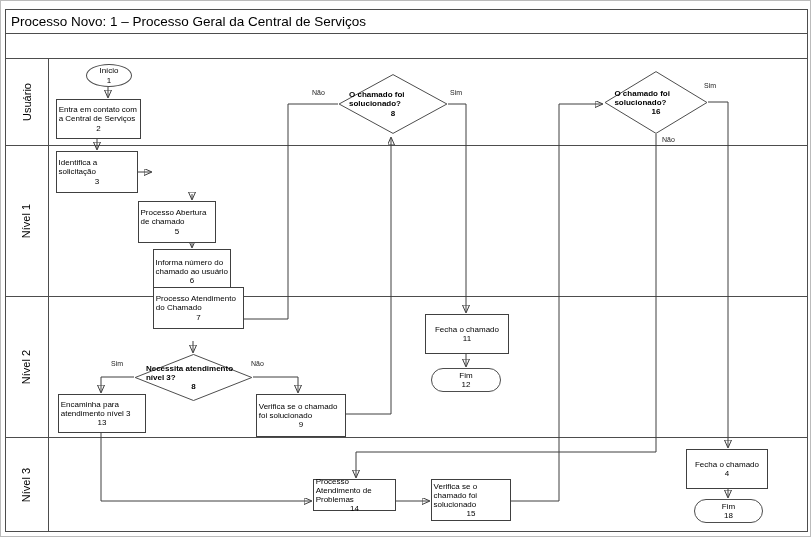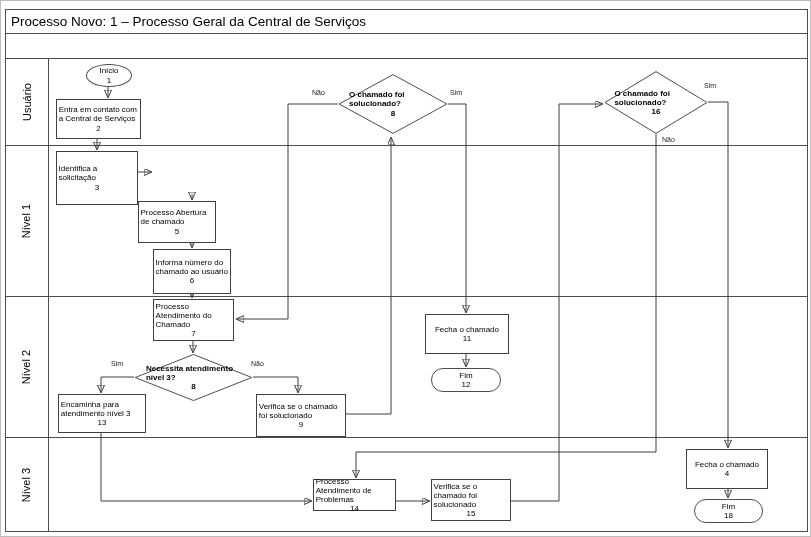--- a/index.html
+++ b/index.html
@@ -100,21 +100,21 @@
       </div>
   </div>
 
   <div class="node rect" style="left:55px;top:98px;width:85px;height:40px">
     <div class="ntext">
         <span>Entra em contato com a Central de Serviços</span>
         <span>2</span>
       </div>
   </div>
 
-  <div class="node rect" style="left:55px;top:150px;width:82px;height:54px">
+  <div class="node rect" style="left:55px;top:150px;width:82px;height:42px">
     <div class="ntext">
         <span>Identifica a solicitação</span>
         <span>3</span>
       </div>
   </div>
 
 
   <div class="node rect" style="left:137px;top:200px;width:78px;height:42px">
     <div class="ntext">
         <span>Processo Abertura de chamado</span>
@@ -122,21 +122,21 @@
       </div>
   </div>
 
   <div class="node rect" style="left:152px;top:248px;width:78px;height:45px">
     <div class="ntext">
         <span>Informa número do chamado ao usuário</span>
         <span>6</span>
       </div>
   </div>
 
-  <div class="node rect" style="left:152px;top:298px;width:81px;height:42px">
+  <div class="node rect" style="left:152px;top:286px;width:91px;height:42px">
     <div class="ntext">
         <span>Processo Atendimento do Chamado</span>
         <span>7</span>
       </div>
   </div>
 
   <div class="node diamond" style="left:133px;top:353px;width:119px;height:47px">
     <svg class="dshape" viewBox="0 0 100 100" preserveAspectRatio="none">
         <polygon points="50,1 99,50 50,99 1,50"></polygon>
       </svg>

